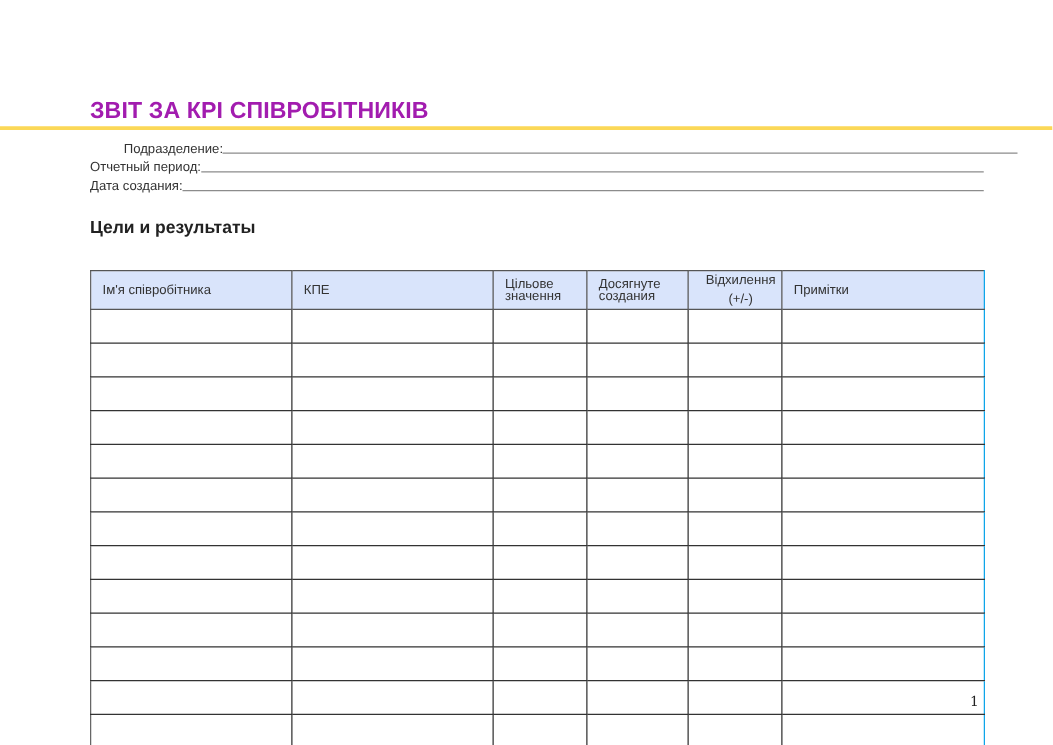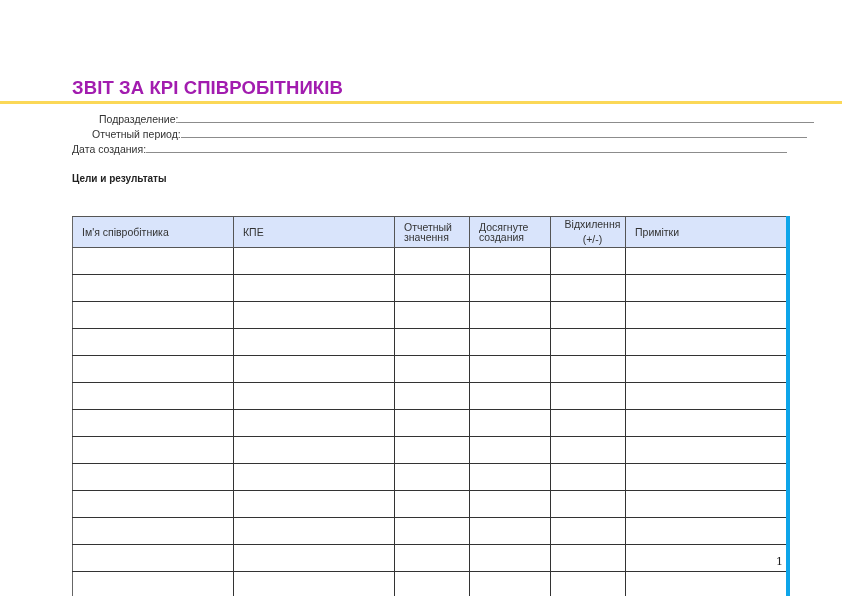--- a/index.html
+++ b/index.html
@@ -3,40 +3,40 @@
 <meta charset="utf-8">
 <style>
   html, body { margin:0; padding:0; }
   body { width:842px; height:596px; background:#ffffff; position:relative; overflow:hidden;
          font-family:"Liberation Sans", "DejaVu Sans", sans-serif; color:#222; }
   .title { position:absolute; left:72px; top:77px; font-size:18.5px; font-weight:bold; color:#a21caf; letter-spacing:0.1px; }
   .rule { position:absolute; left:0; top:101px; width:842px; height:3px; background:#fbd857; }
   .field { position:absolute; left:72px; width:715px; font-size:10.5px; color:#333; display:flex; align-items:flex-end; height:13px; }
   .field .lbl { white-space:nowrap; }
   .field .line { flex:1; border-bottom:1px solid #8c8c8c; margin-bottom:2px; height:1px; }
-  .section { position:absolute; left:72px; top:173px; font-size:10px; font-weight:bold; color:#222; }
+  .section { position:absolute; left:72px; top:173px; font-size:14px; font-weight:bold; color:#222; }
   table { position:absolute; left:72px; top:188px; border-collapse:collapse; width:715px; table-layout:fixed;margin-top:28px; }
   th { background:#d9e4fb; font-weight:normal; font-size:10.5px; text-align:left; vertical-align:middle; padding:0 0 0 9px; height:27px; line-height:10px; color:#333;
        border:1px solid #555; }
   td { height:24px; border:1px solid #333; border-left-color:#111; }
   tr td:first-child, tr th:first-child { border-left:1px solid #666; }
-  tr td:last-child, tr th:last-child { border-right:4px solid #0ea5e9; }
+  tr td:last-child, tr th:last-child { border-right:1px solid #0ea5e9; }
   .pagenum { position:absolute; left:776px; top:555px; font-size:11px; font-family:"DejaVu Serif", serif; color:#222; }
 </style>
 </head>
 <body>
 
 <div class="title">ЗВІТ ЗА КРІ СПІВРОБІТНИКІВ</div>
 <div class="rule"></div>
 
 <div class="field" style="top:112px;padding-left:27px;">
   <span class="lbl">Подразделение:</span>
   <span class="line"></span>
 </div>
-<div class="field" style="top:127px;margin-left:20px;">
+<div class="field" style="top:127px;">
   <span class="lbl">Отчетный период:</span>
   <span class="line"></span>
 </div>
 <div class="field" style="top:142px;align-items:flex-end;">
   <span class="lbl">Дата создания:</span>
   <span class="line"></span>
 </div>
 
 <div class="section">Цели и результаты</div>
 
@@ -46,21 +46,21 @@
       <col style="width:161px">
       <col style="width:75px">
       <col style="width:81px">
       <col style="width:75px">
       <col style="width:162px">
   </colgroup>
   <thead>
     <tr>
       <th>Ім'я співробітника</th>
       <th>КПЕ</th>
-      <th>Отчетный значення</th>
+      <th>Цільове значення</th>
       <th>Досягнуте создания</th>
       <th style="line-height:15px;text-align:center;">Відхилення (+/-)</th>
       <th>Примітки</th>
     </tr>
   </thead>
   <tbody id="tbody">
       <tr>
         <td></td>
         <td></td>
         <td></td>

